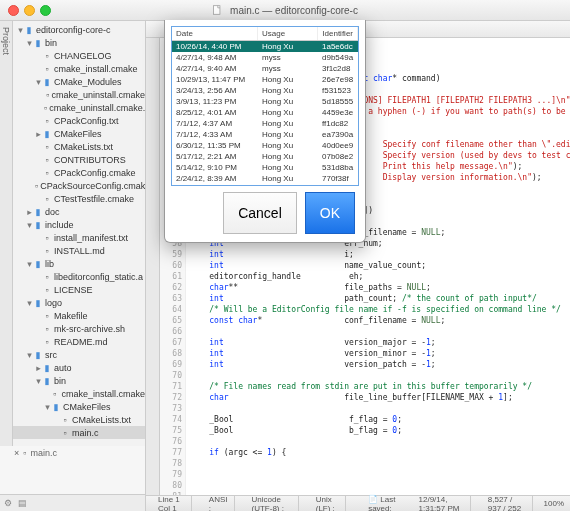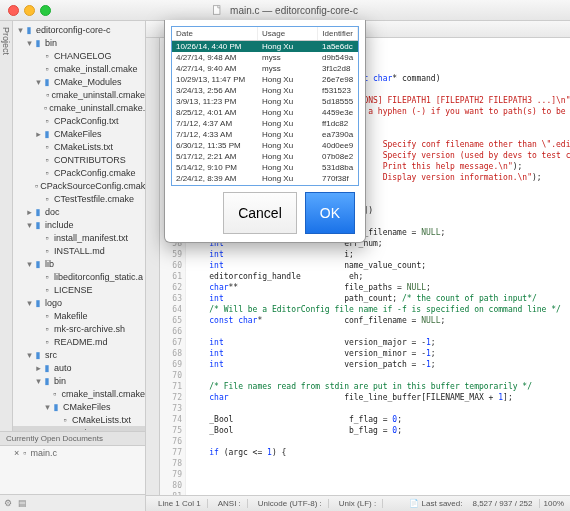--- a/index.html
+++ b/index.html
@@ -29,21 +29,21 @@
 .main{flex:1;display:flex;flex-direction:column;min-width:0}
 .main-toolbar{height:16px;background:linear-gradient(#f7f7f7,#e9e9e9);border-bottom:1px solid #ccc}
 .editor-wrap{flex:1;display:flex;min-height:0}
 .vtabs{width:13px;background:#e9e9e9;border-right:1px solid #ccc}
 .gutter{width:22px;background:#f7f7f7;color:#a9a9a9;text-align:right;font-family:Menlo,Consolas,monospace;font-size:8px;line-height:11px;padding-right:3px;padding-top:2px;border-right:1px solid #eee}
 .code{flex:1;overflow:auto;font-family:Menlo,Consolas,monospace;font-size:8px;line-height:11px;padding:2px 4px;white-space:pre;color:#222}
 .kw{color:#0433ff}
 .str{color:#c41a16}
 .cmtg{color:#0a7c3a}
 .mac{color:#3f6e3f}
-.statusbar{height:15px;background:linear-gradient(#f4f4f4,#e5e5e5);border-top:1px solid #ccc;display:flex;align-items:center;font-size:8px;color:#555;padding:0 6px;gap:4px}
+.statusbar{height:15px;background:linear-gradient(#f4f4f4,#e5e5e5);border-top:1px solid #ccc;display:flex;align-items:center;font-size:8px;color:#555;padding:0 6px;gap:11px}
 .statusbar .cell{border-right:1px solid #ccc;padding:0 6px}
 
 .sheet{position:absolute;top:20px;left:164px;width:200px;background:#fff;border:1px solid #999;border-top:none;border-radius:0 0 6px 6px;box-shadow:0 6px 20px rgba(0,0,0,.35)}
 .sheet-inner{padding:6px}
 .listbox{border:1px solid #6aa6e6;height:158px;overflow:auto;font-size:8px}
 .list-header{display:flex;background:#fff;position:sticky;top:0;border-bottom:1px solid #ccc}
 .list-header div{padding:2px 4px;color:#444;border-right:1px solid #eee}
 .col-date{width:78px}
 .col-auth{width:52px}
 .col-id{flex:1}
@@ -233,23 +233,20 @@
               <span class="tri"></span>
               <span class="fi"><span class="file-c">▫</span></span>
               <span>CMakeLists.txt</span>
             </div>
             <div class="tree-row sel-row" style="padding-left: 40px;">
               <span class="tri"></span>
               <span class="fi"><span class="file-c">▫</span></span>
               <span>main.c</span>
             </div>
           </div>
-      </div>
-      <div class="open-docs-header">
-        <span>Currently Open Documents</span>
       </div>
       <div class="open-docs" id="opendocs">
           <div class="odrow">
             <span>×</span>
             <span>▫</span>
             <span>main.c</span>
           </div>
         </div>
       <div class="side-footer">
         <span>⚙</span>
@@ -318,20 +315,21 @@
 </div>
         <div class="code" id="code"><div><span>s\n"</span></div><div><span>en_suffix();</span></div><div>&nbsp;</div><div><span class="kw">static void </span><span>usage(FILE* stream, </span><span class="kw">const char</span><span>* command)</span></div><div><span>{</span></div><div><span>    fprintf(stream, </span><span class="str">"Usage: %s [OPTIONS] FILEPATH1 [FILEPATH2 FILEPATH3 ...]\n"</span></div><div><span>    fprintf(stream, </span><span class="str">"FILEPATH can be a hyphen (-) if you want to path(s) to be read from stdin.\n"</span></div><div>&nbsp;</div><div><span>    fprintf(stream, </span><span class="str">"\n"</span><span>);</span></div><div><span>    fprintf(stream, </span><span class="str">"-f                 Specify conf filename other than \".editorconfig\".\n"</span></div><div><span>    fprintf(stream, </span><span class="str">"-b                 Specify version (used by devs to test compatibility).\n"</span></div><div><span>    fprintf(stream, </span><span class="str">"-h OR --help       Print this help message.\n"</span><span>);</span></div><div><span>    fprintf(stream, </span><span class="str">"-v OR --version    Display version information.\n"</span><span>);</span></div><div><span>}</span></div><div>&nbsp;</div><div><span class="kw">int </span><span>main(</span><span class="kw">int </span><span>argc, </span><span class="kw">const char</span><span>* argv[])</span></div><div><span>{</span></div><div><span>    </span><span class="kw">char</span><span>*                       full_filename = </span><span class="mac">NULL</span><span>;</span></div><div><span>    </span><span class="kw">int</span><span>                         err_num;</span></div><div><span>    </span><span class="kw">int</span><span>                         i;</span></div><div><span>    </span><span class="kw">int</span><span>                         name_value_count;</span></div><div><span>    editorconfig_handle          eh;</span></div><div><span>    </span><span class="kw">char</span><span>**                      file_paths = </span><span class="mac">NULL</span><span>;</span></div><div><span>    </span><span class="kw">int</span><span>                         path_count; </span><span class="cmtg">/* the count of path input*/</span></div><div><span>    </span><span class="cmtg">/* Will be a EditorConfig file name if -f is specified on command line */</span></div><div><span>    </span><span class="kw">const char</span><span>*                 conf_filename = </span><span class="mac">NULL</span><span>;</span></div><div>&nbsp;</div><div><span>    </span><span class="kw">int</span><span>                         version_major = -</span><span class="kw">1</span><span>;</span></div><div><span>    </span><span class="kw">int</span><span>                         version_minor = -</span><span class="kw">1</span><span>;</span></div><div><span>    </span><span class="kw">int</span><span>                         version_patch = -</span><span class="kw">1</span><span>;</span></div><div>&nbsp;</div><div><span>    </span><span class="cmtg">/* File names read from stdin are put in this buffer temporarily */</span></div><div><span>    </span><span class="kw">char</span><span>                        file_line_buffer[FILENAME_MAX + </span><span class="kw">1</span><span>];</span></div><div>&nbsp;</div><div><span>    _Bool                        f_flag = </span><span class="kw">0</span><span>;</span></div><div><span>    _Bool                        b_flag = </span><span class="kw">0</span><span>;</span></div><div>&nbsp;</div><div><span>    </span><span class="kw">if </span><span>(argc &lt;= </span><span class="kw">1</span><span>) {</span></div></div>
       </div>
       <div class="statusbar">
         <span class="cell">Line 1 Col 1</span>
         <span class="cell">ANSI :</span>
         <span class="cell">Unicode (UTF-8) :</span>
         <span class="cell">Unix (LF) :</span>
         <span style="flex:1"></span>
         <span>📄 <span>Last saved:</span></span>
+        <span class="cell">12/9/14, 1:31:57 PM</span>
         <span class="cell">8,527 / 937 / 252</span>
         <span>100%</span>
       </div>
     </div>
   </div>
 
   <div class="sheet">
     <div class="sheet-inner">
       <div class="listbox">
         <div class="list-header">

